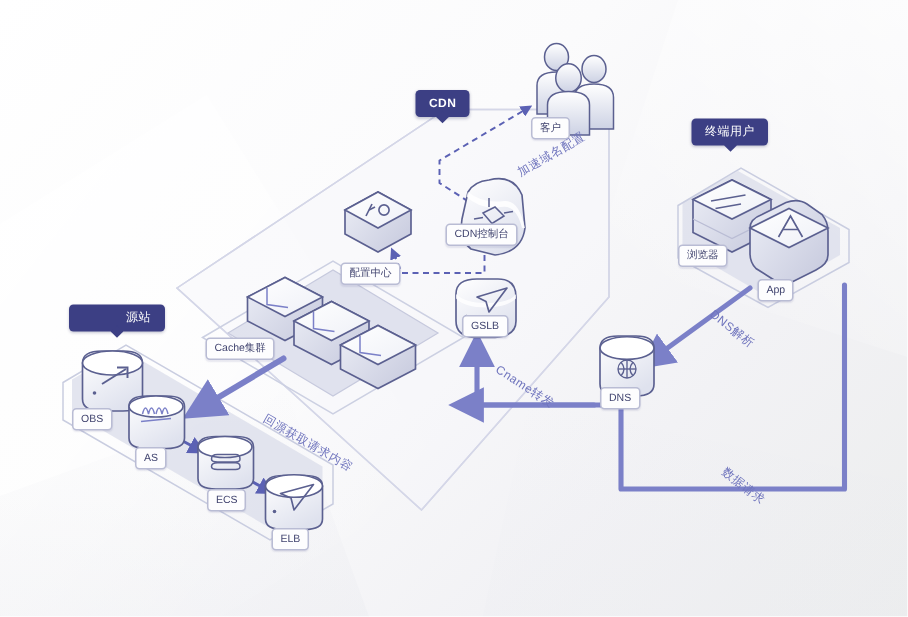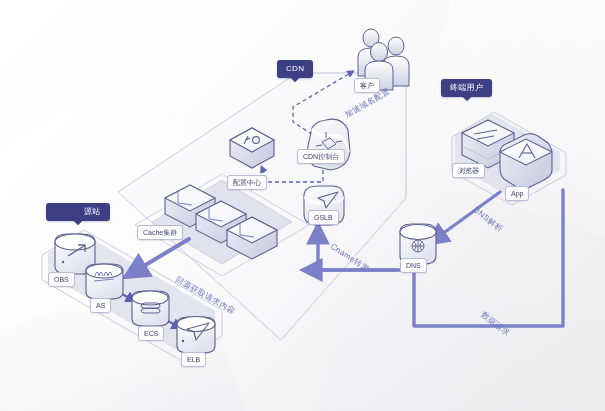--- a/index.html
+++ b/index.html
@@ -276,23 +276,23 @@
 
     <g>
       <path d="M177,324 Q177,317 189,317 L203,317 Q215,317 215,324 L215,346
                Q215,353 203,353 L189,353 Q177,353 177,346 Z" fill="url(#gIso)" stroke="#5b6090" stroke-width="1.1"></path>
       <ellipse cx="196" cy="324" rx="19" ry="7.5" fill="#ffffff" stroke="#5b6090" stroke-width="1.1"></ellipse>
       <path d="M187,329 L209,323 L196,340 L194,332 Z" fill="none" stroke="#5b6090" stroke-width="1.1" stroke-linejoin="round"></path>
       <circle cx="183" cy="341" r="1.2" fill="#5b6090"></circle>
     </g>
   </svg>
 
-  <div class="badge" style="left:277px;top:60px;">CDN</div>
+  <div class="badge" style="left:277px;top:60px;font-weight:bold;">CDN</div>
   <div class="badge" style="left:46px;top:203px;padding-left:38px;">源站</div>
-  <div class="badge" style="left:441px;top:79px;">终端用户</div>
+  <div class="badge" style="left:461px;top:79px;">终端用户</div>
 
   <div class="cap" style="left:354px;top:78px;">客户</div>
   <div class="cap" style="left:297px;top:149px;">CDN控制台</div>
   <div class="cap" style="left:227px;top:175px;">配置中心</div>
   <div class="cap" style="left:137px;top:225px;">Cache集群</div>
   <div class="cap" style="left:308px;top:210px;">GSLB</div>
   <div class="cap" style="left:400px;top:258px;">DNS</div>
   <div class="cap" style="left:452px;top:163px;">浏览器</div>
   <div class="cap" style="left:505px;top:186px;">App</div>
   <div class="cap" style="left:48px;top:272px;">OBS</div>

